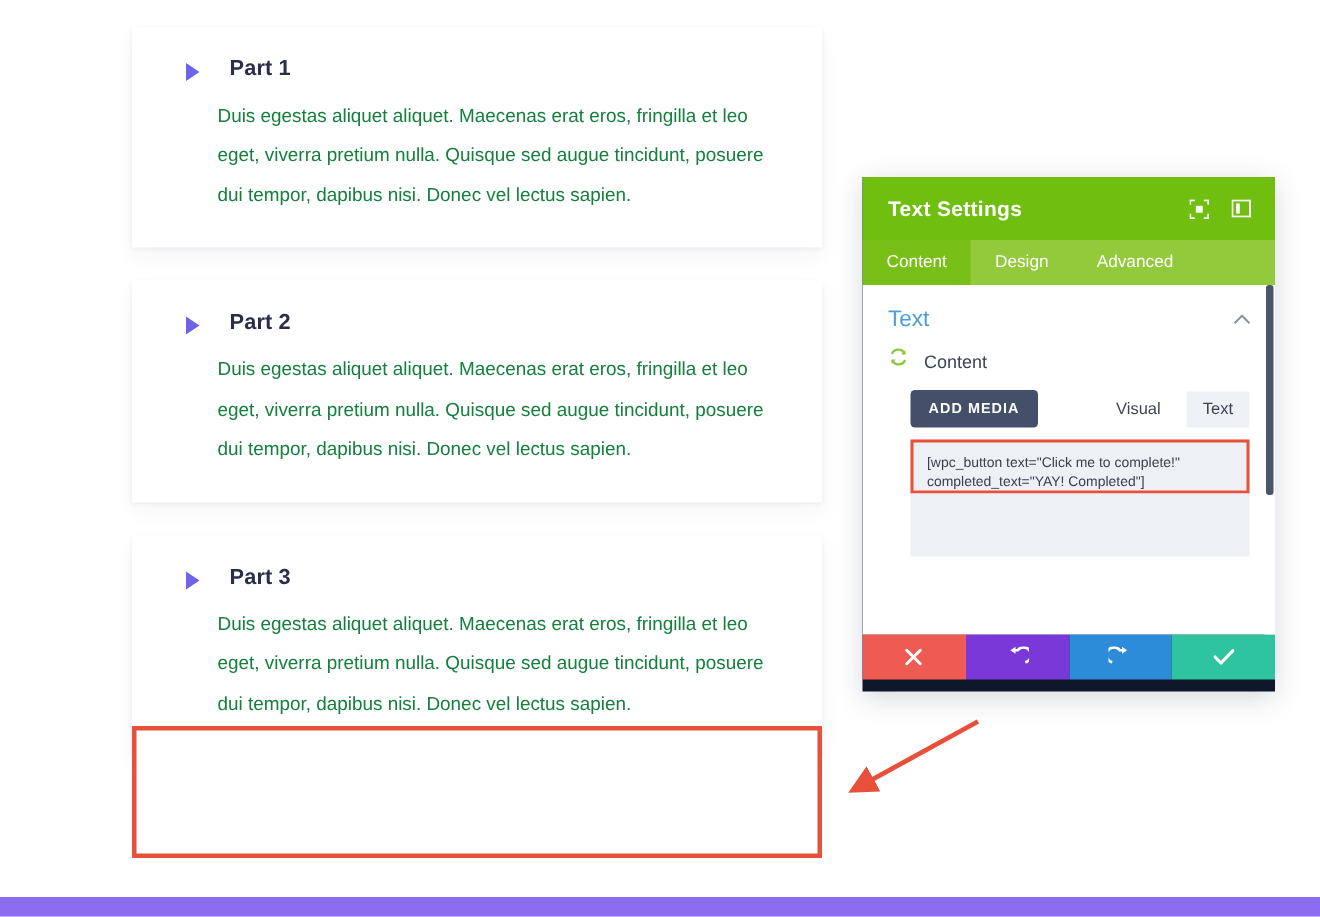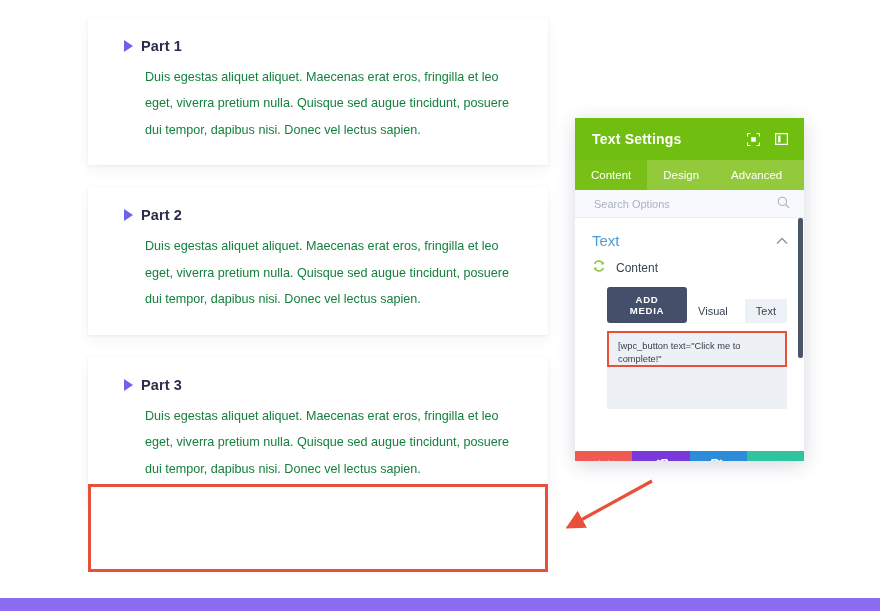--- a/index.html
+++ b/index.html
@@ -32,22 +32,22 @@
   .accordion-card {
     background: #ffffff;
     box-shadow: 0 1px 3px rgba(40, 45, 90, 0.07), 0 6px 14px rgba(40, 45, 90, 0.045);
     padding: 20px 26px 22px 26px;
     margin-bottom: 22px;
     box-sizing: border-box;
   }
 
   .accordion-head {
     display: flex;
-    align-items: center;
-    gap: 8px;
+    align-items: flex-end;
+    gap: 20px;
     margin-bottom: 10px;
   }
 
   .tri-icon {
     width: 0;
     height: 0;
     border-style: solid;
     border-width: 6px 0 6px 9px;
     border-color: transparent transparent transparent #6C63E8;
     display: block;
@@ -89,21 +89,21 @@
     width: 880px;
     height: 13px;
     background: #8B6BEF;
   }
 
   
   #settings-modal {
     position: absolute;
     left: 575px;
     top: 118px;
-    width: 229px;
+    width: 275px;
     height: 343px;
     background: #0f172a;
     box-shadow: 0 4px 18px rgba(30, 40, 70, 0.18);
     box-sizing: border-box;
     overflow: hidden;
   }
 
   #modal-header {
     height: 42px;
     background: #6FBE10;
@@ -388,29 +388,20 @@
         </svg>
       </span>
     </div>
 
     <div id="modal-tabs">
       <div class="modal-tab active">Content</div>
       <div class="modal-tab">Design</div>
       <div class="modal-tab">Advanced</div>
     </div>
 
-    <div id="search-row">
-      <input id="search-input" type="text" placeholder="Search Options" style="">
-      <span>
-        <svg width="13" height="13" viewBox="0 0 13 13">
-          <circle cx="5.4" cy="5.4" r="4.1" fill="none" stroke="#A9B2C2" stroke-width="1.1"></circle>
-          <line x1="8.5" y1="8.5" x2="12.2" y2="12.2" stroke="#A9B2C2" stroke-width="1.1"></line>
-        </svg>
-      </span>
-    </div>
 
     <div id="modal-body">
 
       <div id="section-row">
         <span id="section-title">Text</span>
         <span id="section-chevron">
           <svg width="12" height="8" viewBox="0 0 12 8">
             <path d="M1,6.5 L6,1.5 L11,6.5" fill="none" stroke="#8A94A6" stroke-width="1.3"></path>
           </svg>
         </span>

